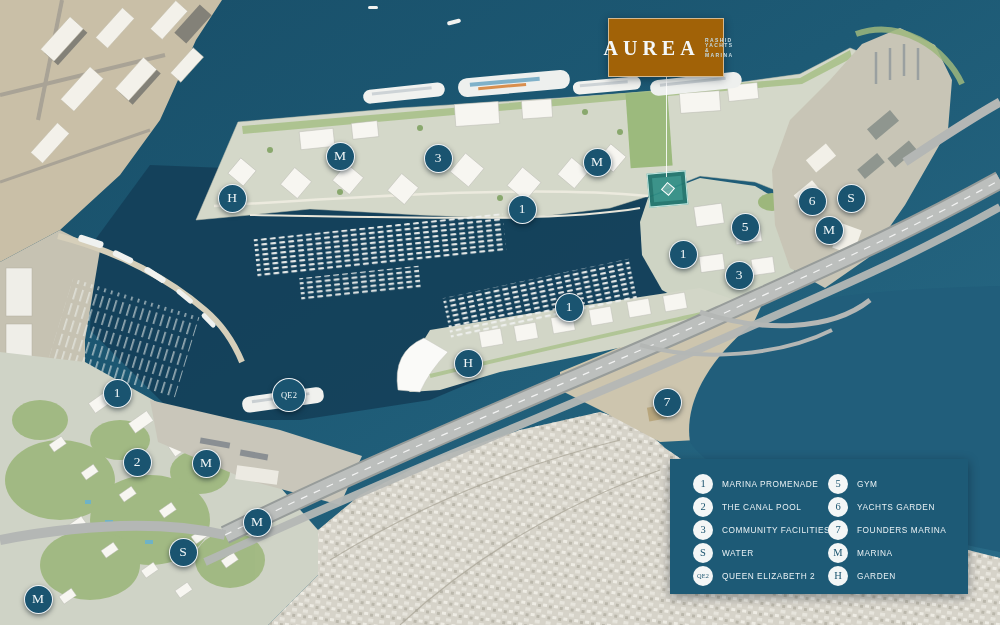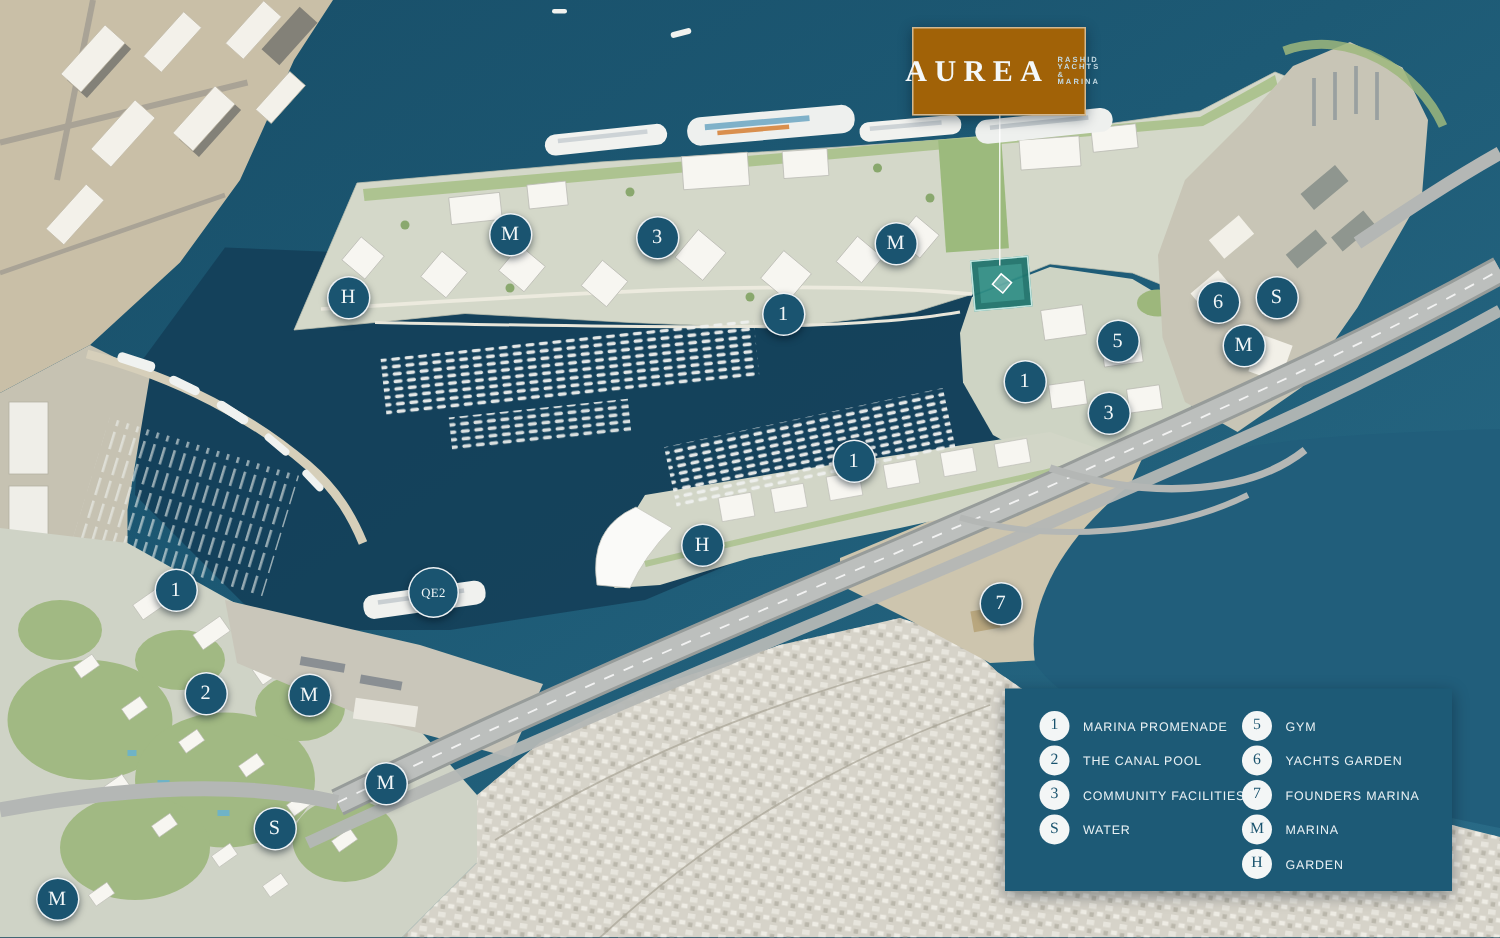--- a/index.html
+++ b/index.html
@@ -369,20 +369,24 @@
           <span class="leg-label">THE CANAL POOL</span>
         </div>
         <div class="leg-row">
           <span class="leg-badge">3</span>
           <span class="leg-label">COMMUNITY FACILITIES</span>
         </div>
         <div class="leg-row">
           <span class="leg-badge">S</span>
           <span class="leg-label">WATER</span>
         </div>
+        <div class="leg-row">
+          <span class="leg-badge small-text">QE2</span>
+          <span class="leg-label">QUEEN ELIZABETH 2</span>
+        </div>
       </div>
     <div class="leg-col right" id="legend-right">
         <div class="leg-row">
           <span class="leg-badge">5</span>
           <span class="leg-label">GYM</span>
         </div>
         <div class="leg-row">
           <span class="leg-badge">6</span>
           <span class="leg-label">YACHTS GARDEN</span>
         </div>

